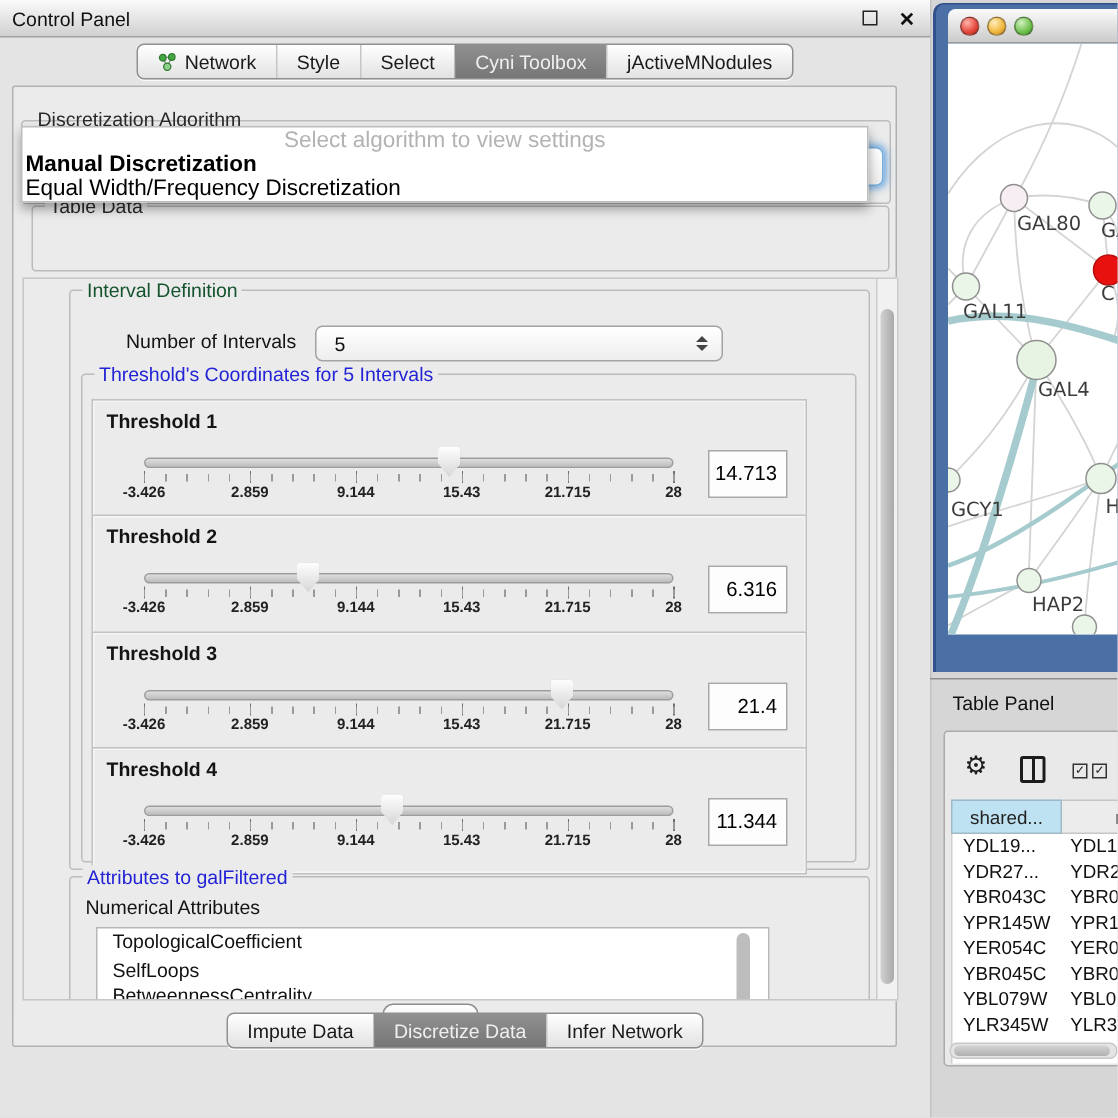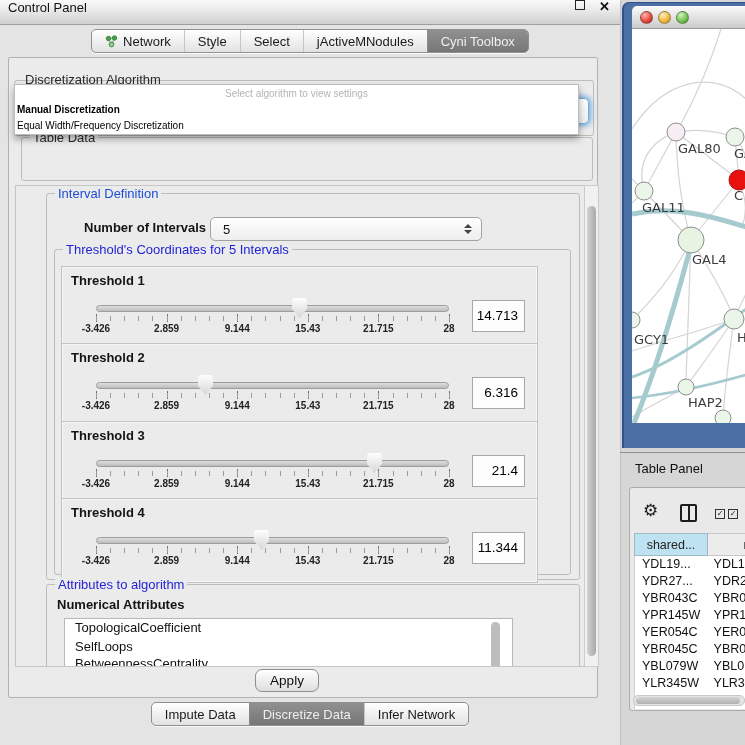--- a/index.html
+++ b/index.html
@@ -5,21 +5,21 @@
   * { box-sizing: border-box; margin: 0; padding: 0; }
   html,body { width:745px; height:745px; }
   body {
     position:relative; overflow:hidden;
     font-family:"Liberation Sans", sans-serif;
     background:#d6d6d6; color:#1a1a1a;
   }
   
   .control-panel { position:absolute; left:0; top:0; width:620px; height:745px; background:#e4e4e4; }
   .cp-titlebar {
-    height:25px; display:flex; padding:0 10px 0 8px;
+    height:25px; display:flex; align-items:center; padding:0 10px 0 8px;
     background:linear-gradient(#fafafa,#e6e6e6 50%,#d0d0d0); border-bottom:1px solid #9f9f9f;
   }
   .cp-title { flex:1; font-size:13px; color:#111; }
   .float-icon { width:10px; height:10px; border:1.5px solid #222; margin-right:14px; background:transparent; }
   .close-icon { font-size:13px; font-weight:bold; color:#111; line-height:1; }
   .cp-tabbar { height:32px; display:flex; justify-content:center; align-items:center; }
   .seg-group {
     display:inline-flex; align-items:stretch; height:24px;
     border:1px solid #8f8f8f; border-radius:5px; overflow:hidden;
     background:linear-gradient(#ffffff,#e2e2e2); font-size:13px;
@@ -29,40 +29,40 @@
   .seg:first-child { border-left:none;text-align:right; }
   .seg.sel { background:linear-gradient(#909090,#767676); color:#efefef; border-left-color:#8a8a8a; }
   .cp-content {
     position:absolute; left:8px; top:57px; width:590px; height:641px;
     background:#ebebeb; border:1px solid #b2b2b2; border-radius:2px;
   }
   
   .fieldset { position:absolute; border:1px solid #bcbcbc; border-radius:3px; }
   .legend { position:absolute; top:-8px; left:8px; background:#ebebeb; padding:0 3px; font-size:13px; }
   .legend.dark { color:#2a2a2a; }
-  .legend.green { color:#1d4ed8; }
+  .legend.green { color:#14532d; }
   .legend.blue { color:#2323d6; }
   
   .combo {
     position:absolute; border:1px solid #a3a3a3; border-radius:5px;
     background:linear-gradient(#ffffff,#eeeeee); font-size:13px;
     display:flex; align-items:center;
   }
   .combo .val { padding-left:12px; flex:1; color:#111; }
   .spinner { width:9px; margin-right:9px; display:flex; flex-direction:column; align-items:center; gap:2px; }
   .spinner i { width:0; height:0; border-left:4px solid transparent; border-right:4px solid transparent; }
   .spinner i.up { border-bottom:4px solid #444; }
   .spinner i.dn { border-top:4px solid #444; }
   .combo.focus-ring { border:1px solid #74aedd; box-shadow:0 0 5px 2px rgba(96,160,220,.85); }
   
   .popup {
     position:absolute; left:5px; top:26px; width:565px; height:51px; z-index:8;
     background:#ffffff; border:1px solid #bdbdbd;
     box-shadow:0 4px 7px rgba(0,0,0,.35);
-    font-size:10px;
+    font-size:15px;
   }
   .popup .prompt { height:17px; line-height:17px; text-align:center; color:#b3b3b3; }
   .popup .item { height:16px; line-height:16px; padding-left:2px; color:#000; }
   .popup .item.b { font-weight:bold; }
   
   .viewport { position:absolute; left:6px; top:127px; width:584px; height:482px; overflow:hidden; border:1px solid #c6c6c6; background:#ebebeb; }
   .vscrollbar { position:absolute; left:575px; top:127px; width:15px; height:482px; background:#f1f1f1; border:1px solid #cccccc; }
   .vscrollbar .thumb { position:absolute; left:2px; top:20px; width:9px; height:450px; border-radius:5px; background:linear-gradient(to right,#d2d2d2,#a9a9a9); }
   
   .thr-panel { position:absolute; left:6px; width:477px; height:85px; border:1px solid #c2c2c2; background:#ebebeb; box-shadow:inset 0 0 0 1px #f5f5f5; }
@@ -83,29 +83,29 @@
   .tl0{left:0} .tl1{left:20%} .tl2{left:40%} .tl3{left:60%} .tl4{left:80%} .tl5{left:100%}
   .thr-value {
     position:absolute; left:410px; top:33px; width:53px; height:32px;
     background:#fdfdfd; border:1px solid #a8a8a8;
     font-size:13.5px; text-align:right; padding-right:6px; line-height:30px; color:#000;
   }
   
   .listbox { position:absolute; background:#ffffff; border:1px solid #b7b7b7; }
   .listbox .li { font-size:13px; line-height:17px; padding-left:10px; color:#111; }
   .list-thumb { position:absolute; left:426px; top:3px; width:9px; height:220px; border-radius:5px; background:#bdbdbd; }
-  .bold13 { font-size:13px; font-weight:bold; color:#141414; position:absolute; }
+  .bold13 { font-size:13px; font-weight:normal; color:#141414; position:absolute; }
   
   .apply-btn {
     position:absolute; left:246px; top:611px; width:64px; height:23px;
     border:1px solid #8d8d8d; border-radius:7px;
     background:linear-gradient(#ffffff,#dedede); font-size:13.5px; color:#111;
     display:flex; align-items:center; justify-content:center;
   }
-  .cp-bottombar { position:absolute; left:0; top:702px; width:620px; height:28px; display:flex; justify-content:center; }
+  .cp-bottombar { position:absolute; left:0; top:675px; width:620px; height:28px; display:flex; justify-content:center; }
   
   .right-panel { position:absolute; left:620px; top:0; width:125px; height:745px; background:#d6d6d6; border-left:1px solid #c2c2c2; }
   .net-window { position:absolute; left:622px; top:2px; width:128px; height:446px; background:#4a70a6; border-left:2px solid #31508c; border-top:1px solid #31508c; border-radius:7px 0 0 0; }
   .net-titlebar { position:absolute; left:8px; top:3px; width:120px; height:23px; border-radius:5px 0 0 0; background:linear-gradient(#fbfbfb,#cbcbcb); border-bottom:1px solid #9a9a9a; display:flex; align-items:center; padding-left:8px; gap:5px; }
   .light { width:13px; height:13px; border-radius:50%; border:1px solid rgba(60,60,60,.45); }
   .light.red { background:radial-gradient(circle at 35% 28%, #ffb3aa, #e4463a 60%, #a81d12); }
   .light.yellow { background:radial-gradient(circle at 35% 28%, #ffeebc, #f0b63b 60%, #bb851c); }
   .light.green { background:radial-gradient(circle at 35% 28%, #d3f2c0, #6fc14d 60%, #3c9122); }
   .net-canvas { position:absolute; left:8px; top:26px; width:120px; height:394px; background:#ffffff; overflow:hidden; }
   .tp-divider { position:absolute; left:620px; top:452px; width:125px; height:1px; background:#8f8f8f; }
@@ -149,25 +149,25 @@
           <circle cx="6.5" cy="9.5" r="2.4" fill="#8fce8f" stroke="#2c7a2c" stroke-width="0.8"></circle>
         </svg>
         <span>Network</span>
       </div>
       <div class="seg">
           <span>Style</span>
         </div>
       <div class="seg">
           <span>Select</span>
         </div>
-      <div class="seg">
-          <span>jActiveMNodules</span>
-        </div>
       <div class="seg sel">
           <span>Cyni Toolbox</span>
+        </div>
+      <div class="seg">
+          <span>jActiveMNodules</span>
         </div>
     </div>
   </div>
 
   <div class="cp-content">
 
     <div class="fieldset" style="left:5px; top:22px; width:580px; height:56px;"></div>
     <span class="legend dark" style="position:absolute; left:13px; top:14px; background:transparent; font-size:13px;">Discretization Algorithm</span>
     <div class="combo focus-ring" style="left:12px; top:40px; width:568px; height:26px;"></div>
 
@@ -261,21 +261,21 @@
                 <span class="tl3">15.43</span>
                 <span class="tl4">21.715</span>
                 <span class="tl5">28</span>
             </div>
             <div class="thr-value">11.344</div>
           </div>
         </div>
       </div>
 
       <div class="fieldset" style="left:30px; top:398px; width:534px; height:280px;">
-        <span class="legend blue">Attributes to algorithm</span>
+        <span class="legend blue">Attributes to galFiltered</span>
         <span class="bold13" style="left:10px; top:12px;">Numerical Attributes</span>
         <div class="listbox" style="left:17px; top:33px; width:449px; height:240px;">
           <div class="li">TopologicalCoefficient</div>
           <div class="li" style="padding-top:2px;">SelfLoops</div>
           <div class="li">BetweennessCentrality</div>
           <div class="list-thumb"></div>
         </div>
       </div>
     </div>
 

